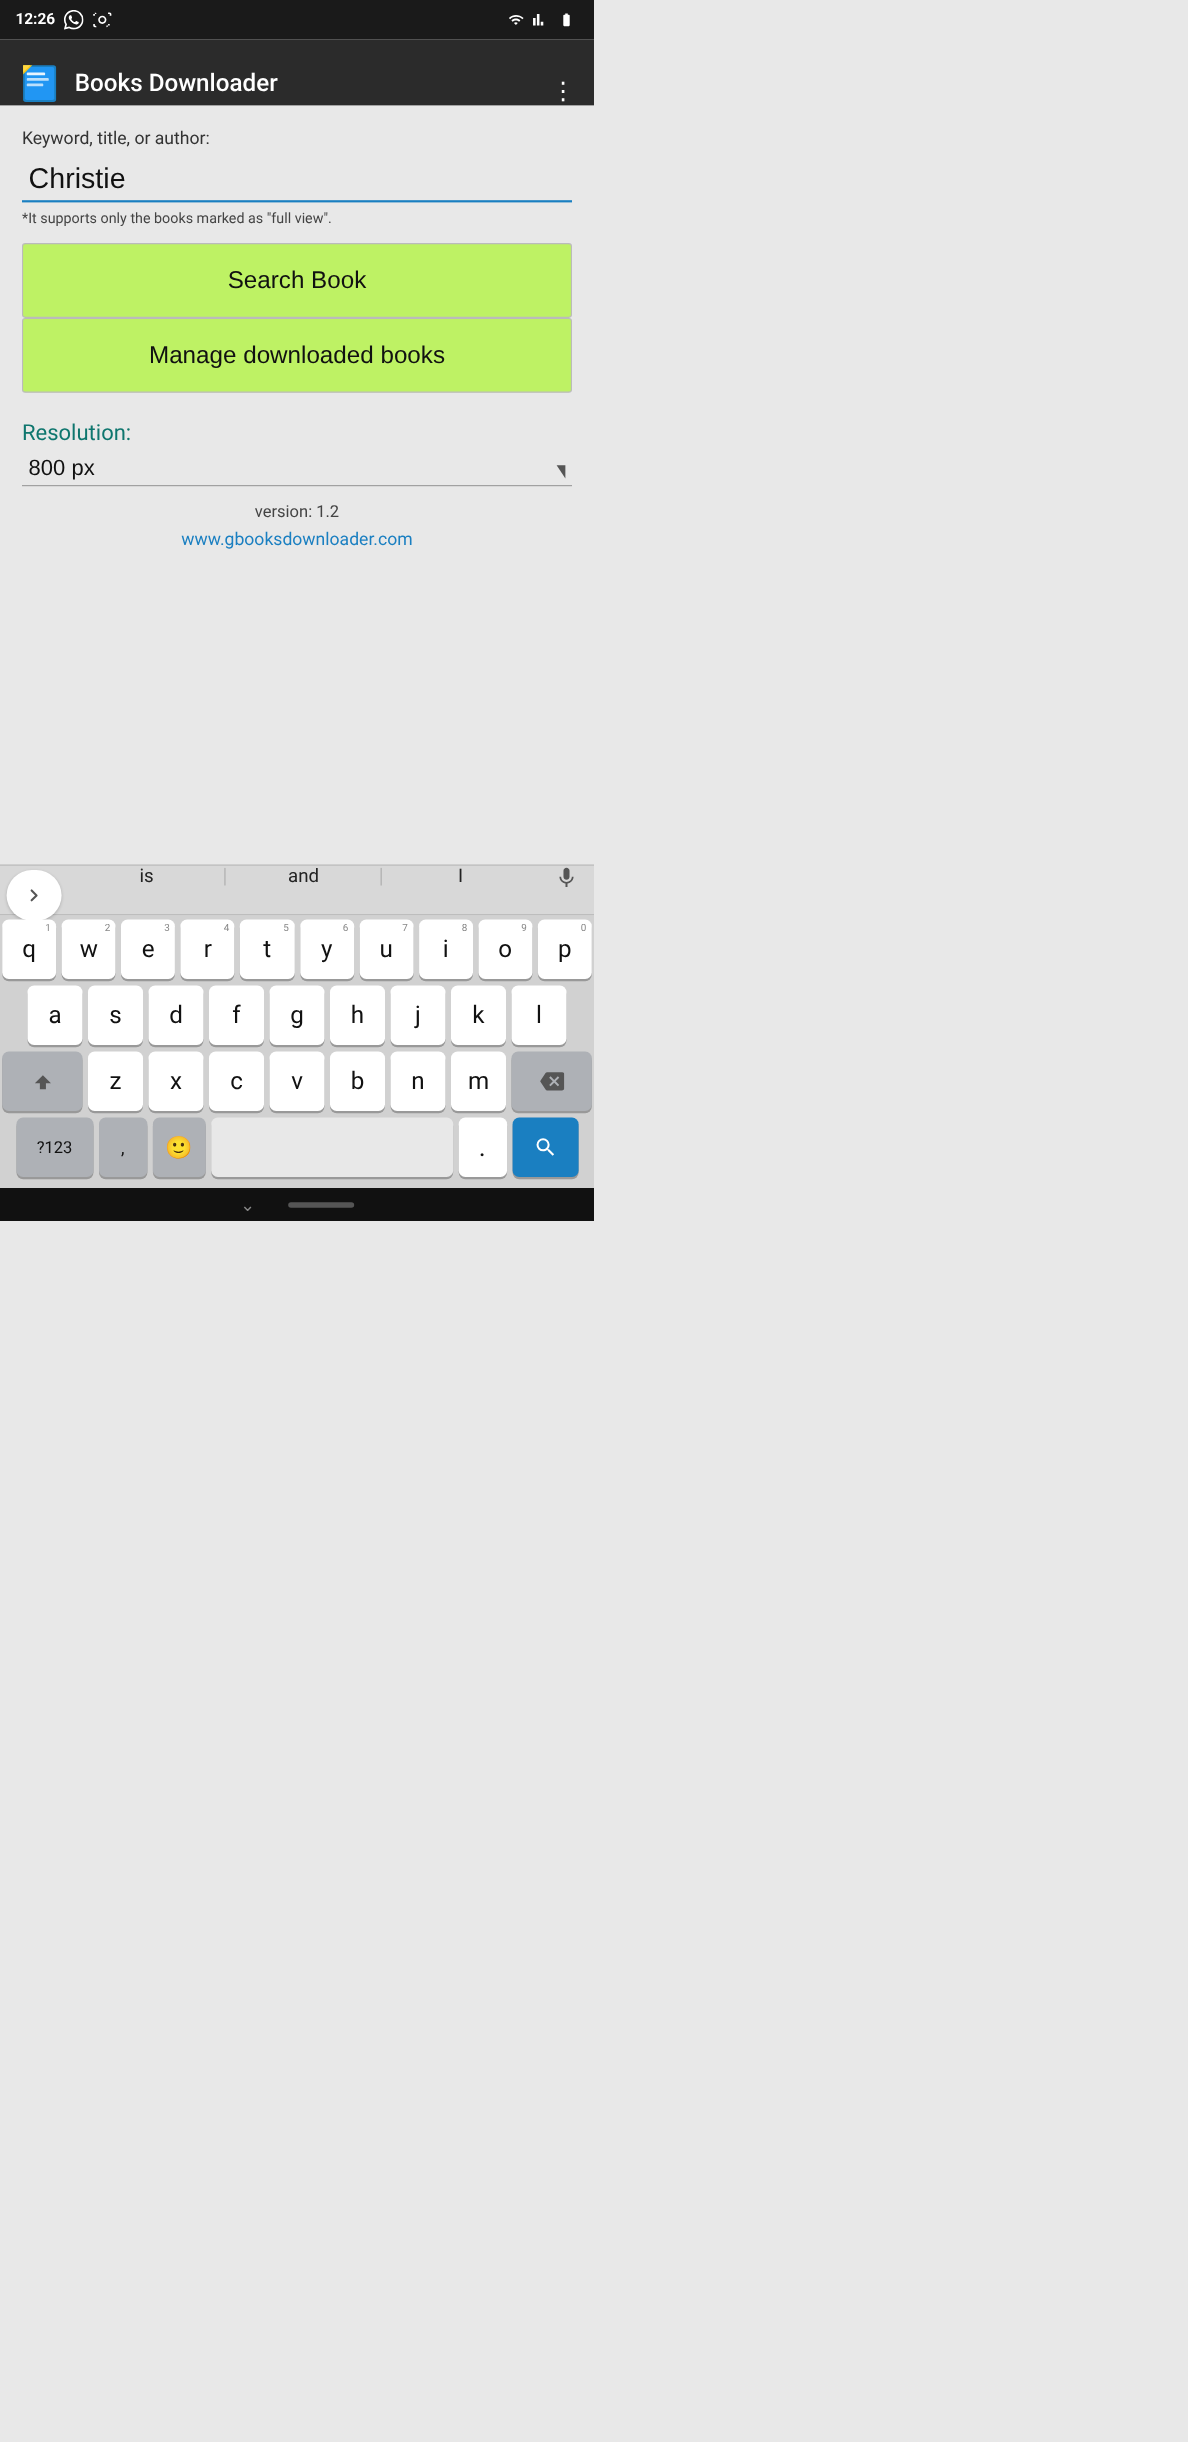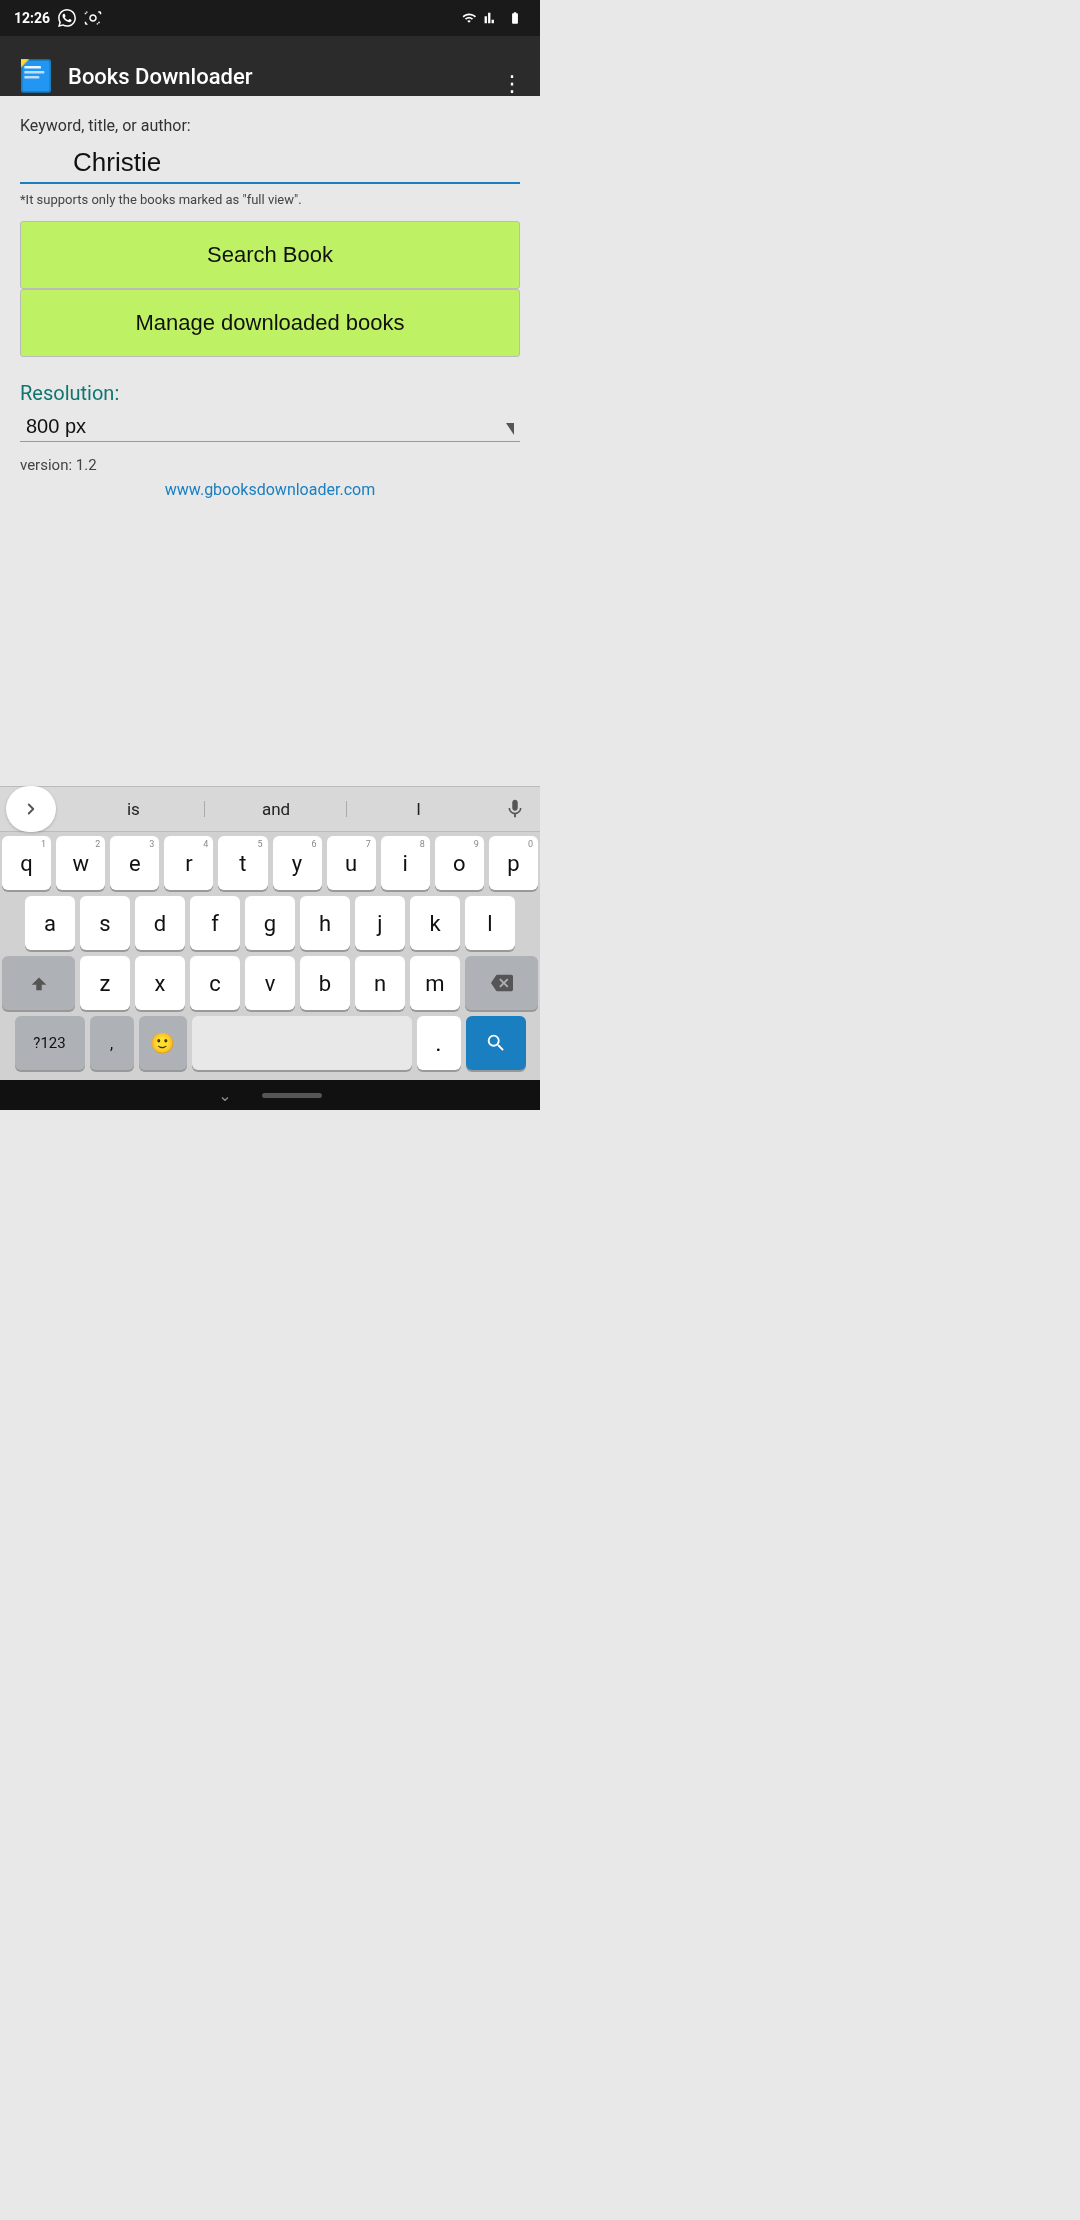--- a/index.html
+++ b/index.html
@@ -86,21 +86,20 @@
       margin-bottom: 8px;
     }
     .search-input {
       width: 100%;
       font-size: 26px;
       color: #111;
       border: none;
       background: transparent;
       outline: none;
       padding: 4px 4px 4px 6px;
-      margin-left: 47px;
     }
 
     .note {
       font-size: 13px;
       color: #444;
       margin-bottom: 14px;
     }
 
     .btn {
       width: 100%;
@@ -147,20 +146,21 @@
       border-left: 8px solid transparent;
       border-right: 0px solid transparent;
       border-top: 12px solid #555;
       pointer-events: none;
     }
 
     .version-text {
       font-size: 15px;
       color: #444;
       margin-bottom: 6px;
+      text-align: center;
     }
     .website-link {
       font-size: 16px;
       color: #1a7fc1;
       text-align: center;
       display: block;
       text-decoration: none;
       margin-bottom: 10px;
     }
 
@@ -168,21 +168,21 @@
     .keyboard-area {
       position: absolute;
       bottom: 30px;
       left: 0;
       right: 0;
       background: #d1d1d1;
     }
 
     .suggestions-row {
       display: flex;
-      align-items: center;
+      align-items: flex-start;
       background: #d8d8d8;
       height: 46px;
       border-top: 1px solid #bbb;
       border-bottom: 1px solid #bbb;
     }
     .suggest-arrow {
       width: 50px;
       height: 46px;
       display: flex;
       align-items: center;

